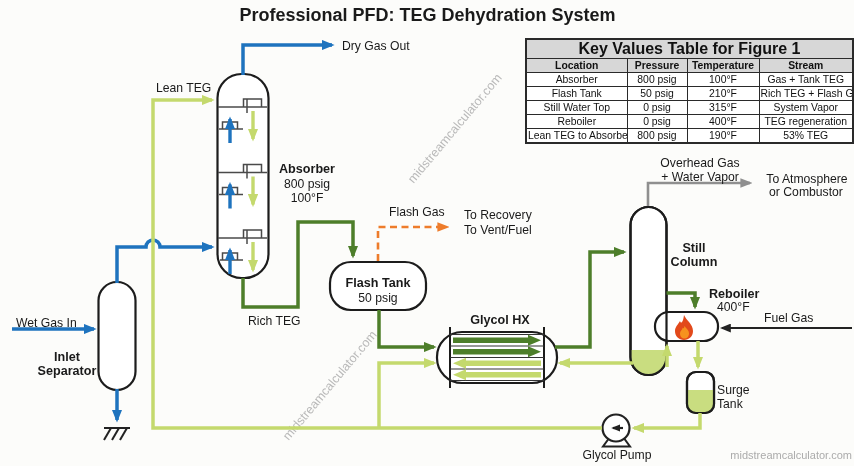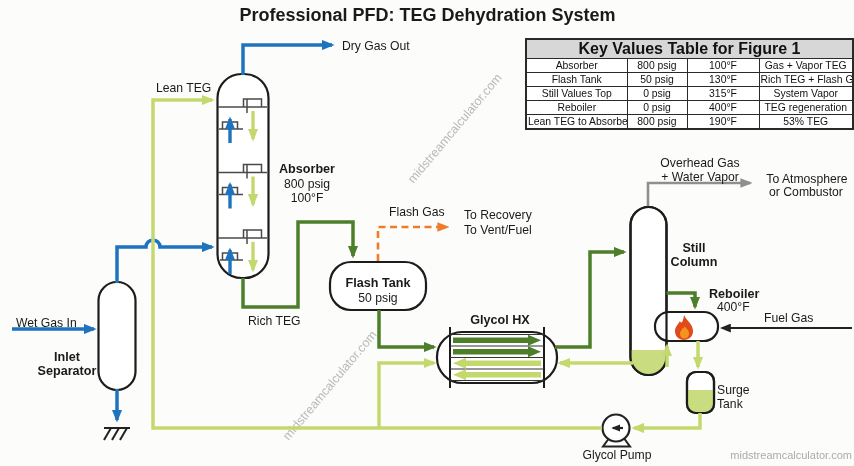--- a/index.html
+++ b/index.html
@@ -225,33 +225,39 @@
         <col style="width:101px">
         <col style="width:60px">
         <col style="width:72px">
         <col style="width:94px">
       </colgroup>
   <tbody>
     <tr>
       <td class="tt" colspan="4">Key Values Table for Figure 1</td>
     </tr>
     <tr>
+      <td class="hd">Location</td>
+      <td class="hd">Pressure</td>
+      <td class="hd">Temperature</td>
+      <td class="hd">Stream</td>
+    </tr>
+    <tr>
       <td>Absorber</td>
       <td>800 psig</td>
       <td>100°F</td>
-      <td>Gas + Vapor TEG</td>
+      <td>Gas + Tank TEG</td>
     </tr>
     <tr>
       <td>Flash Tank</td>
       <td>50 psig</td>
-      <td>130°F</td>
+      <td>210°F</td>
       <td>Rich TEG + Flash Gas</td>
     </tr>
     <tr>
-      <td>Still Values Top</td>
+      <td>Still Water Top</td>
       <td>0 psig</td>
       <td>315°F</td>
       <td>System Vapor</td>
     </tr>
     <tr>
       <td>Reboiler</td>
       <td>0 psig</td>
       <td>400°F</td>
       <td>TEG regeneration</td>
     </tr>

